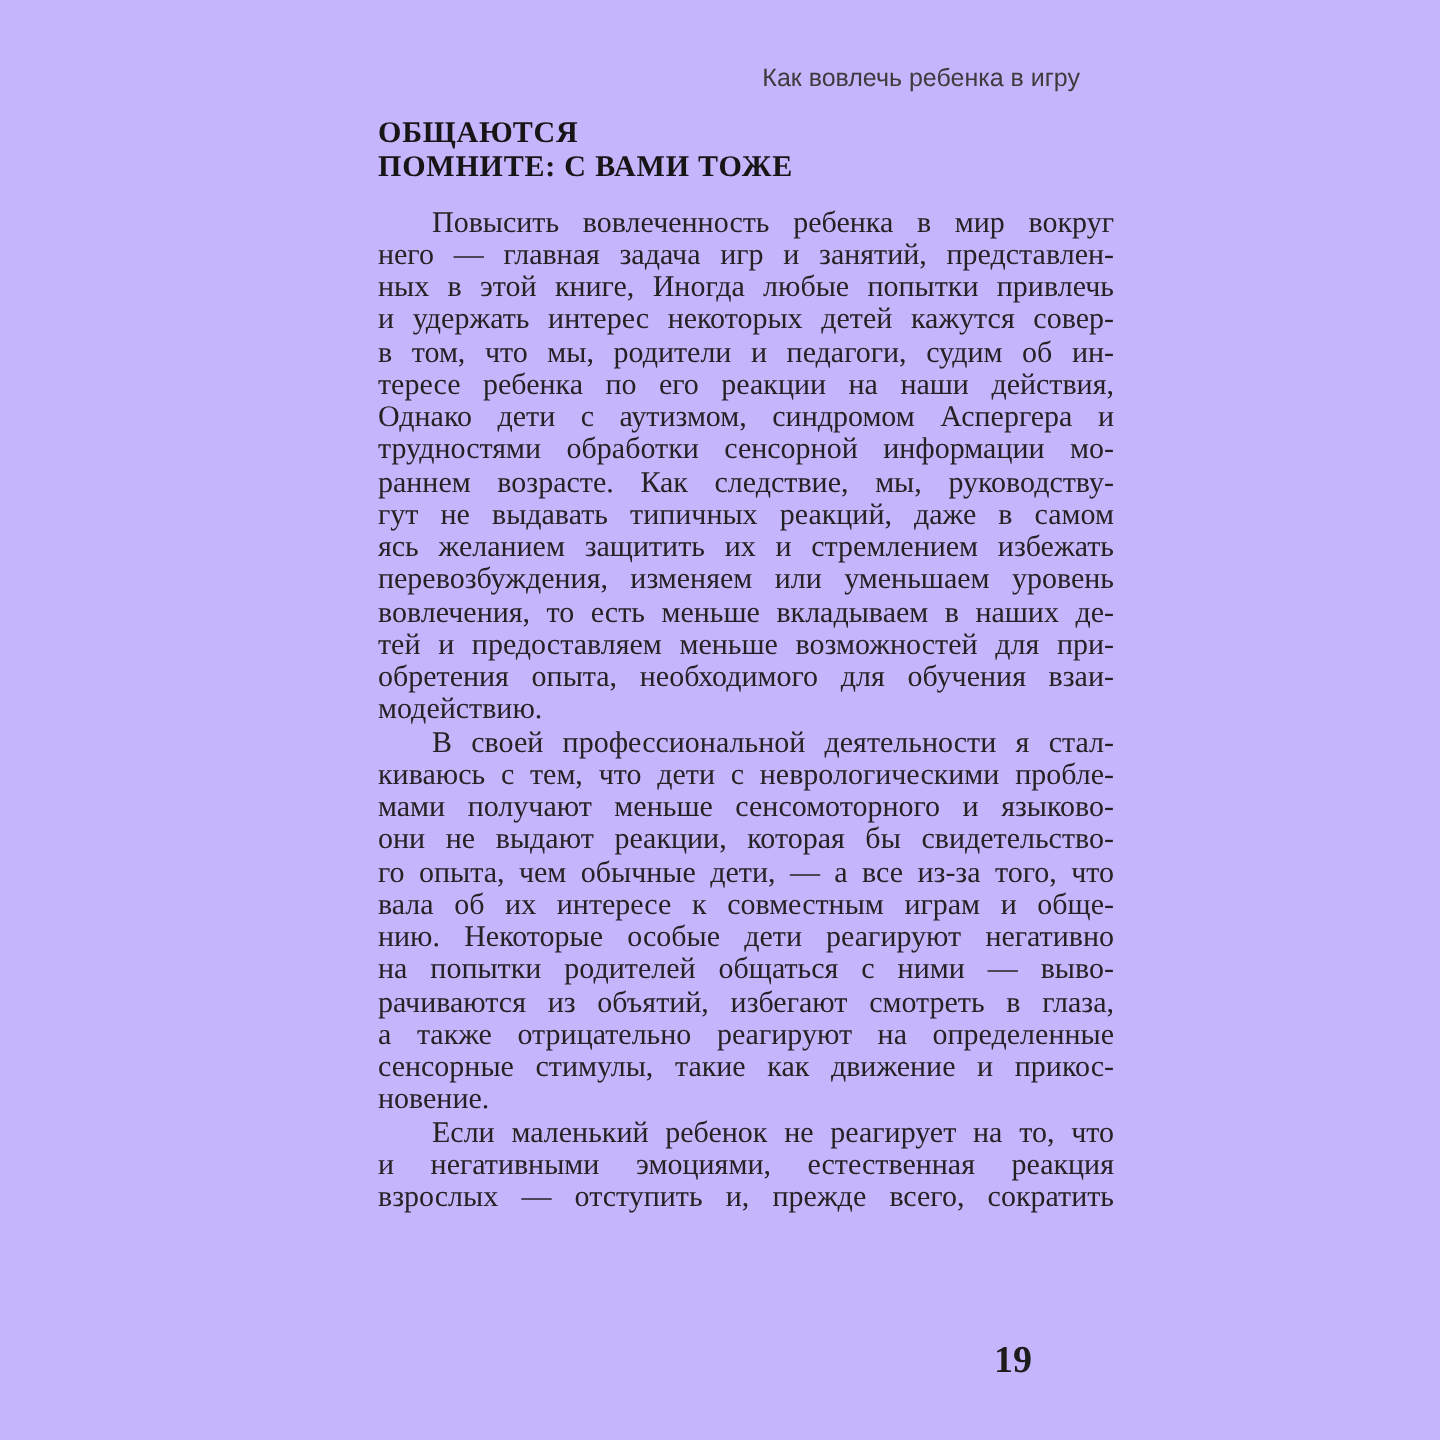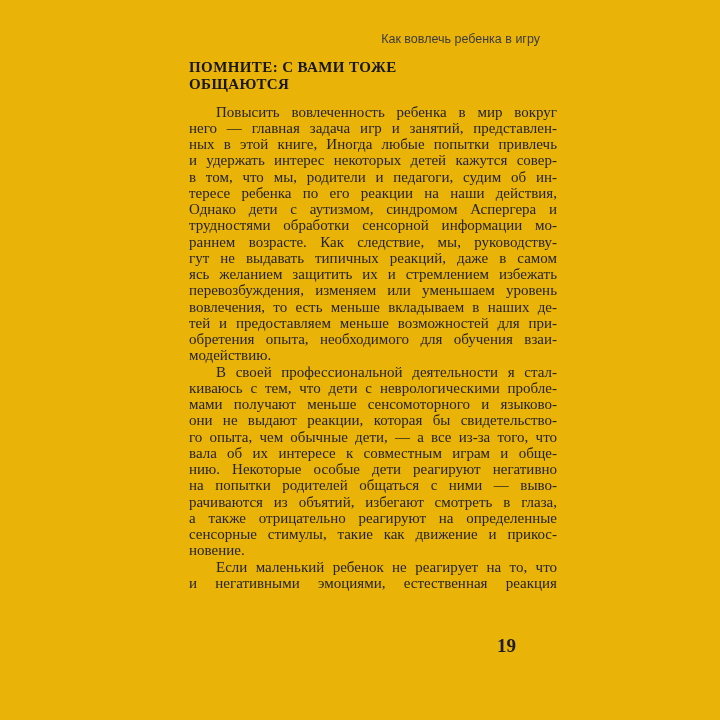--- a/index.html
+++ b/index.html
@@ -5,21 +5,21 @@
   * { margin: 0; padding: 0; box-sizing: border-box; }
   html, body { width: 720px; height: 720px; }
   body {
     font-family: "Liberation Serif", serif;
     background: #ffffff;
   }
   .page {
     position: relative;
     width: 720px;
     height: 720px;
-    background: #eab308;
+    background: #c4b5fd;
     overflow: hidden;
   }
   .running-header {
     position: absolute;
     top: 32px;
     right: 180px;
     font-family: "Liberation Sans", sans-serif;
     font-size: 12.5px;
     line-height: 14px;
     color: #3c3c3c;
@@ -56,38 +56,38 @@
   }
   .body-text .line.para-end {
     text-align-last: left;
   }
   .body-text .line.indent {
     text-indent: 27px;
   }
   .page-number {
     position: absolute;
     left: 497px;
-    top: 636px;
+    top: 671px;
     font-family: "Liberation Serif", serif;
     font-weight: 600;
     font-size: 19px;
     line-height: 20px;
     color: #1c1c1c;
   }
 </style>
 </head>
 <body>
 
 <div class="page">
 
   <div class="running-header">Как вовлечь ребенка в игру</div>
 
   <div class="page-title">
+    <span class="title-line">ОБЩАЮТСЯ</span>
     <span class="title-line">ПОМНИТЕ: С ВАМИ ТОЖЕ</span>
-    <span class="title-line">ОБЩАЮТСЯ</span>
   </div>
 
   <div class="body-text">
       <div class="line indent">Повысить вовлеченность ребенка в мир вокруг</div>
       <div class="line">него — главная задача игр и занятий, представлен-</div>
       <div class="line">ных в этой книге, Иногда любые попытки привлечь</div>
       <div class="line">и удержать интерес некоторых детей кажутся совер-</div>
       <div class="line">в том, что мы, родители и педагоги, судим об ин-</div>
       <div class="line">тересе ребенка по его реакции на наши действия,</div>
       <div class="line">Однако дети с аутизмом, синдромом Аспергера и</div>
@@ -107,17 +107,18 @@
       <div class="line">го опыта, чем обычные дети, — а все из-за того, что</div>
       <div class="line">вала об их интересе к совместным играм и обще-</div>
       <div class="line">нию. Некоторые особые дети реагируют негативно</div>
       <div class="line">на попытки родителей общаться с ними — выво-</div>
       <div class="line">рачиваются из объятий, избегают смотреть в глаза,</div>
       <div class="line">а также отрицательно реагируют на определенные</div>
       <div class="line">сенсорные стимулы, такие как движение и прикос-</div>
       <div class="line para-end">новение.</div>
       <div class="line indent">Если маленький ребенок не реагирует на то, что</div>
       <div class="line">и негативными эмоциями, естественная реакция</div>
+      <div class="line">взрослых — отступить и, прежде всего, сократить</div>
     </div>
 
   <div class="page-number">19</div>
 
 </div>
 
 </body></html>

